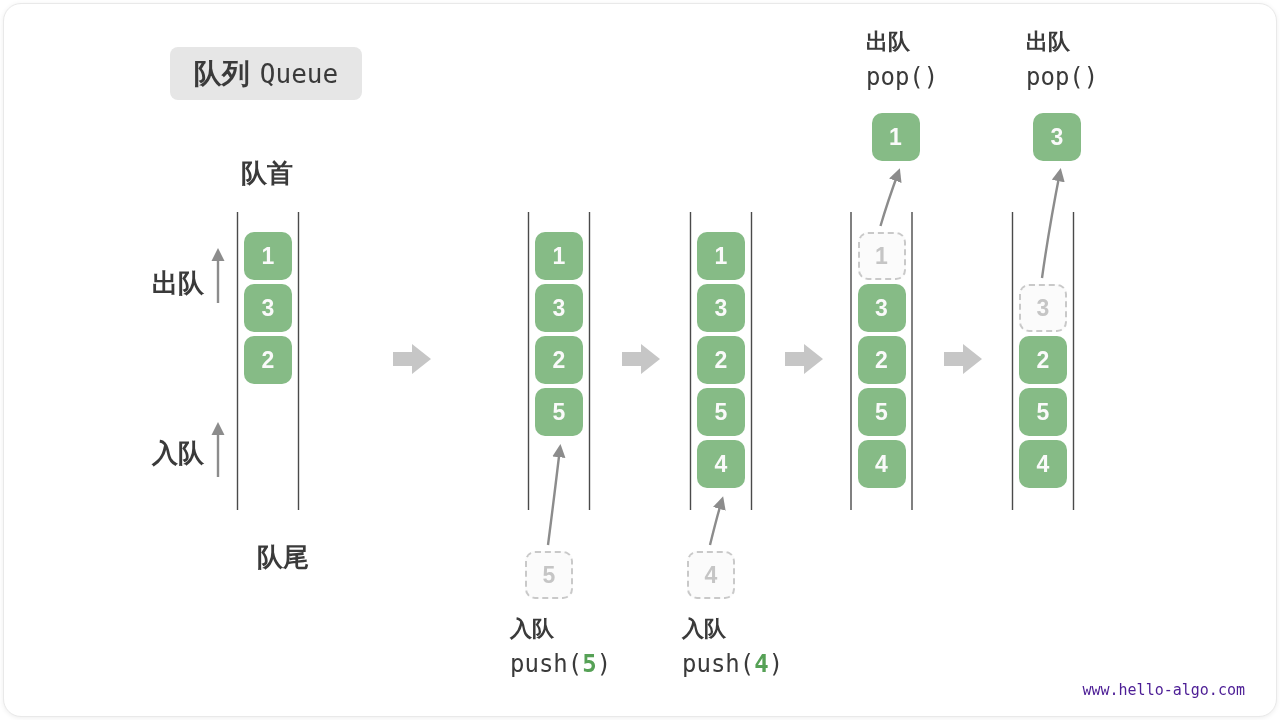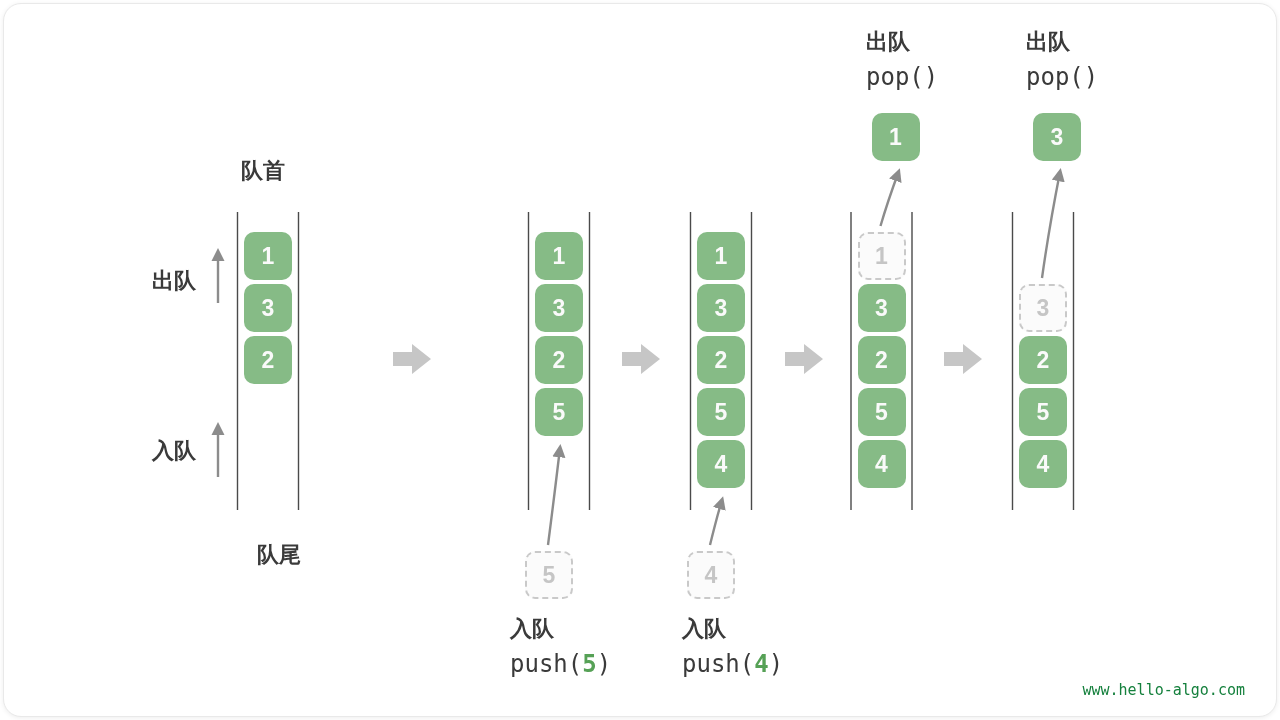--- a/index.html
+++ b/index.html
@@ -14,49 +14,53 @@
     box-shadow:0 1px 5px rgba(0,0,0,0.07);
   }
   .title-chip{
     position:absolute;left:170px;top:47px;width:192px;height:53px;
     background:#e6e6e6;border-radius:8px;
     display:flex;align-items:center;justify-content:center;gap:10px;
   }
   .title-zh{font-size:28px;font-weight:bold;color:#3a3a3a;}
   .title-en{font-family:"DejaVu Sans Mono","Liberation Mono",monospace;font-size:26px;color:#3a3a3a;}
   .zh-label{
-    position:absolute;font-size:22px;font-weight:bold;color:#3a3a3a;white-space:nowrap;font-family:Liberation Mono, monospace;
+    position:absolute;font-size:26px;font-weight:bold;color:#3a3a3a;white-space:nowrap;font-family:Liberation Mono, monospace;
   }
   .cell{
     position:absolute;width:48px;height:48px;border-radius:10px;
     display:flex;align-items:center;justify-content:center;
     font-size:23px;font-weight:bold;box-sizing:border-box;
   }
   .cell-g{background:#86bb86;color:#fafafa;}
   .cell-d{background:#fbfbfb;border:2px dashed #c9c9c9;color:#c5c5c5;}
   .op-block{position:absolute;white-space:nowrap;}
   .op-zh{font-size:22px;font-weight:bold;color:#3a3a3a;line-height:1;}
   .op-code{
     font-family:"DejaVu Sans Mono","Liberation Mono",monospace;
     font-size:24px;color:#3a3a3a;line-height:1;margin-top:12px;
   }
   .op-arg{color:#56a156;font-weight:bold;}
   .watermark{
     position:absolute;right:35px;top:681px;
     font-family:"DejaVu Sans Mono","Liberation Mono",monospace;
-    font-size:15px;color:#15803d;
+    font-size:15px;color:#4c1d95;
   }
   svg{position:absolute;left:0;top:0;pointer-events:none;}
 </style>
 </head>
 <body>
 
 <div id="stage">
   <div class="card"></div>
 
+  <div class="title-chip">
+    <span class="title-zh">队列</span>
+    <span class="title-en">Queue</span>
+  </div>
 
   <span class="zh-label" style="left:241px;top:156px;">队首</span>
   <span class="zh-label" style="left:244px;top:540px;margin-left:13px;">队尾</span>
   <span class="zh-label" style="left:152px;top:266px;">出队</span>
   <span class="zh-label" style="left:152px;top:436px;">入队</span>
 
   <svg id="overlay" width="1280" height="720" viewBox="0 0 1280 720">
     <defs>
       <marker id="ah" viewBox="0 0 10 10" refX="7" refY="5" markerWidth="5.5" markerHeight="5.5" orient="auto-start-reverse">
         <path d="M 0 0 L 10 5 L 0 10 z" fill="#8c8c8c"></path>

